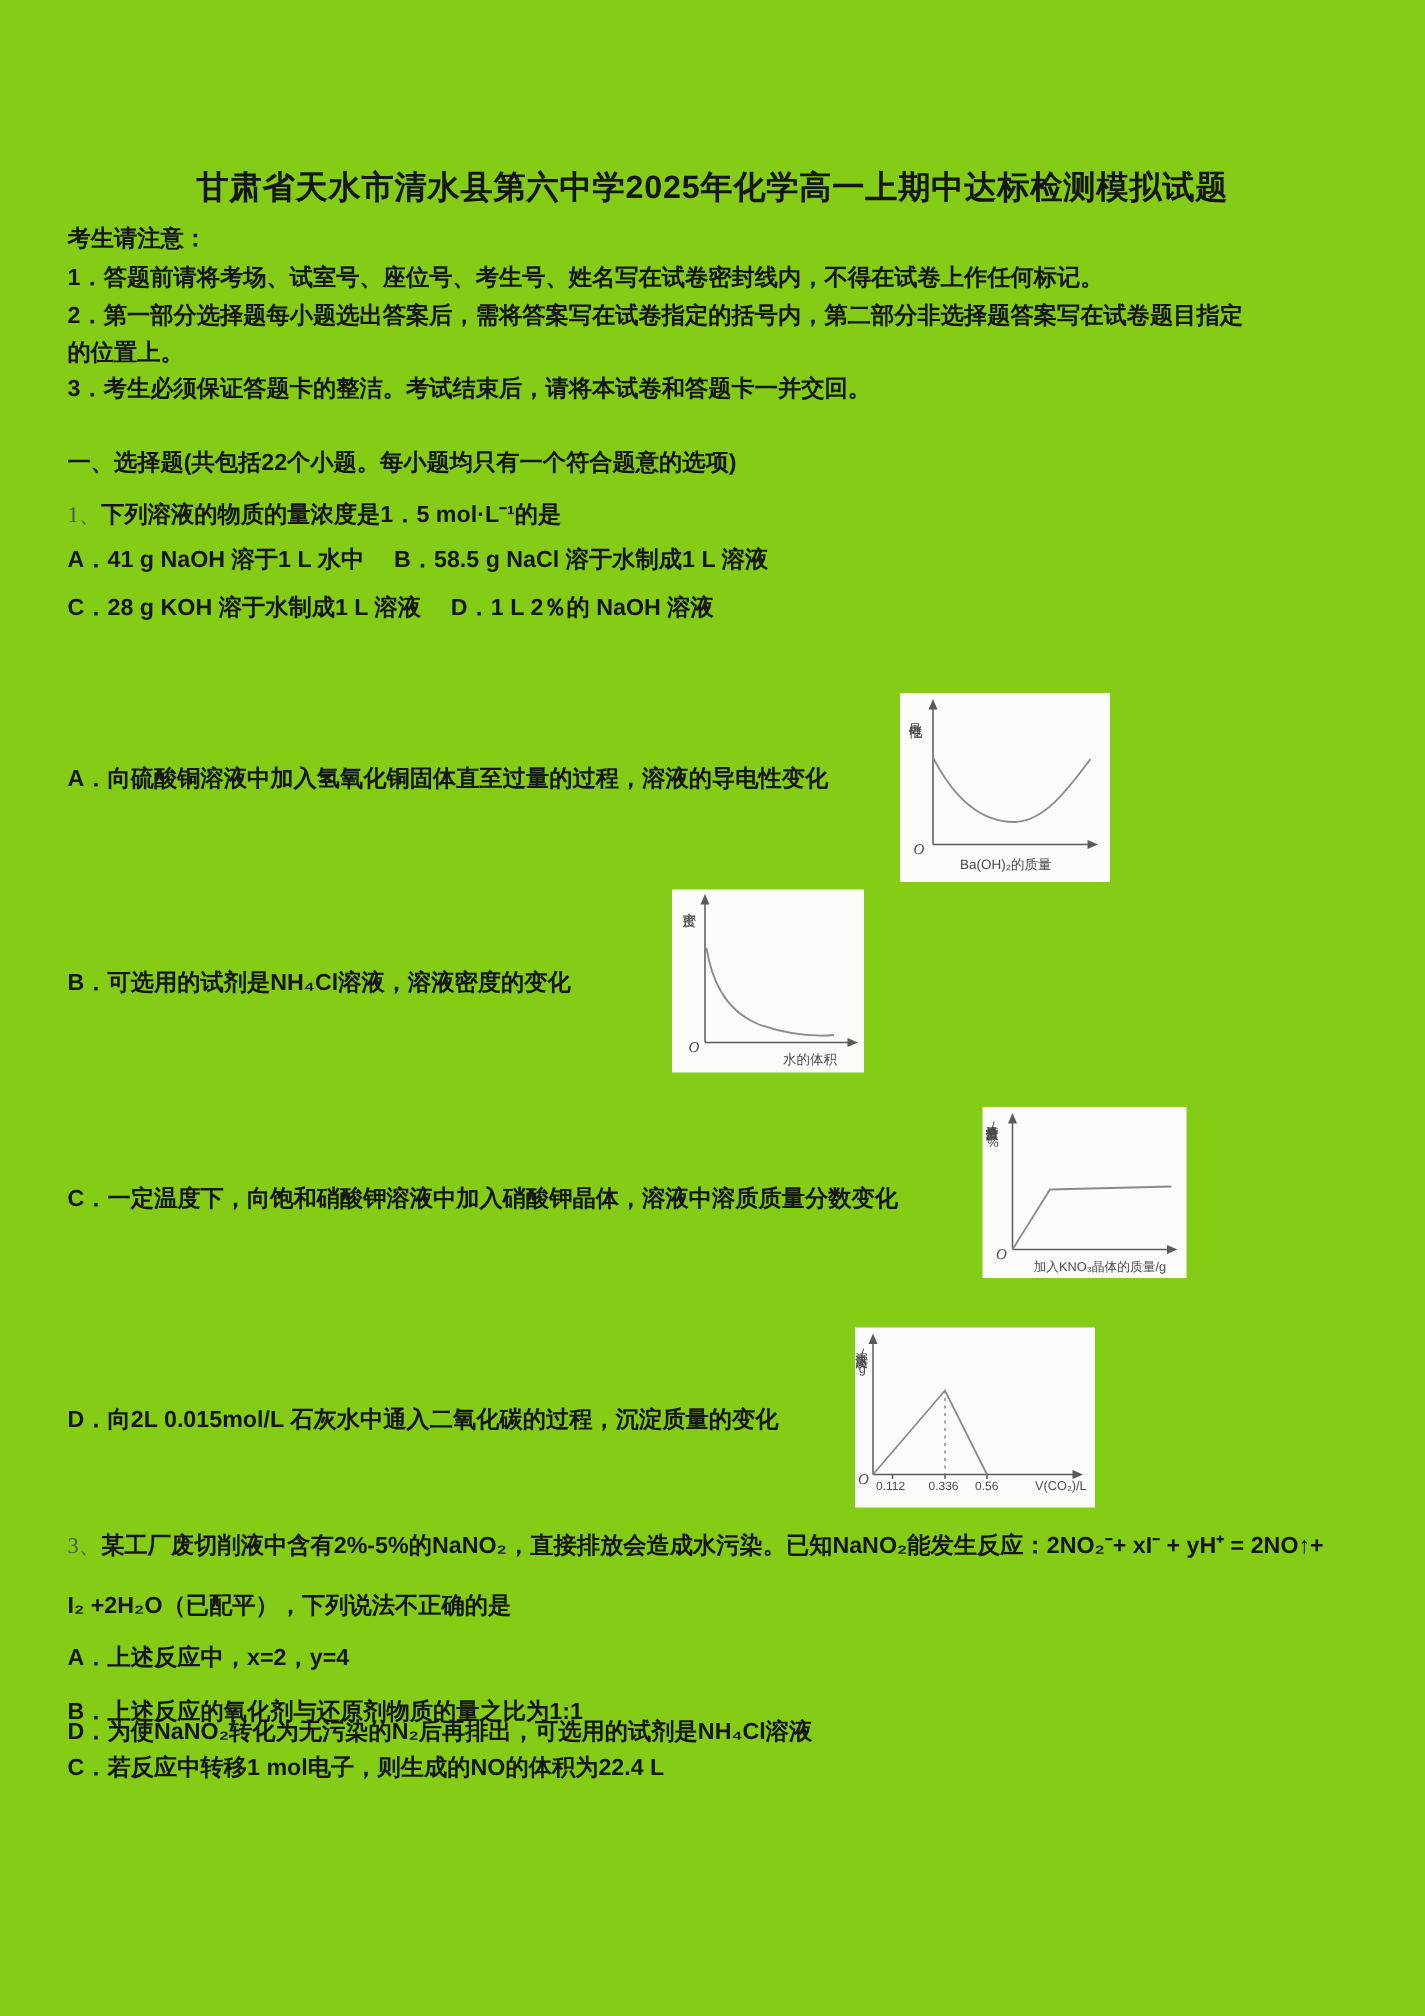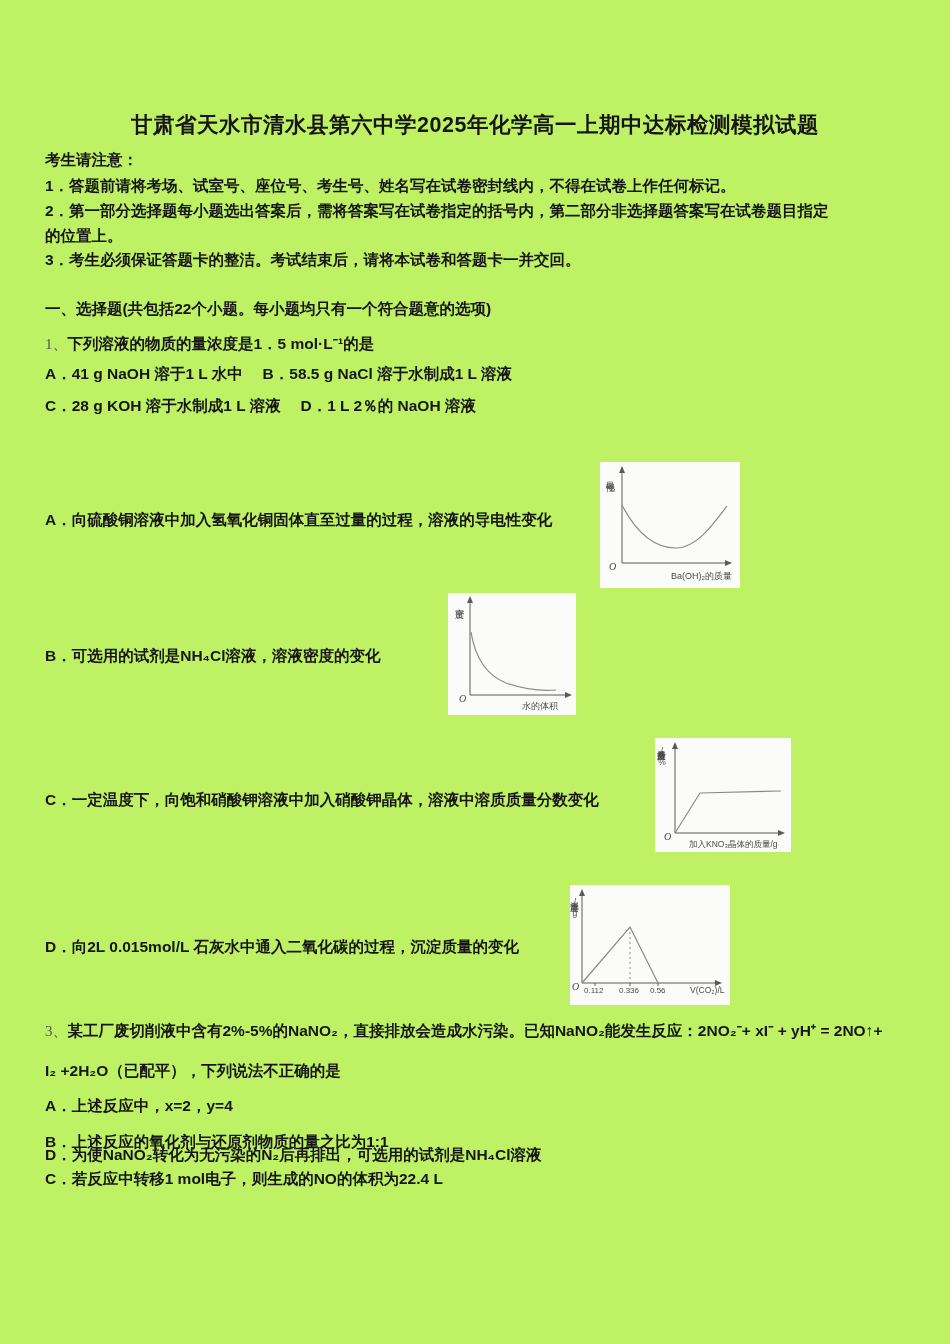--- a/index.html
+++ b/index.html
@@ -1,17 +1,17 @@
 <!DOCTYPE html>
 <html><head>
 <meta charset="utf-8">
 <style>
   html,body{margin:0;padding:0;background:#ffffff;}
   .page{
-    position:relative;width:950px;height:1344px;background:#bef264;overflow:hidden;
+    position:relative;width:950px;height:1344px;background:#84cc16;overflow:hidden;
     font-family:"Liberation Sans",sans-serif;color:#161616;font-weight:700;
   }
   .title{
     position:absolute;top:110px;left:0;width:100%;text-align:center;
     font-size:21.5px;font-weight:700;letter-spacing:0.5px;white-space:nowrap;
   }
   .line{
     position:absolute;left:45px;white-space:nowrap;font-size:15.5px;
     font-weight:700;line-height:1.3;
   }
@@ -63,21 +63,21 @@
   <div class="graph" style="left:600px;top:462px;width:140px;height:126px;">
     <svg width="140" height="126" viewBox="0 0 140 126">
       <line class="axis" x1="22" y1="101" x2="22" y2="9"></line>
       <path class="ah" d="M22,4 L19,11 L25,11 Z"></path>
       <line class="axis" x1="22" y1="101" x2="128" y2="101"></line>
       <path class="ah" d="M132,101 L125,98 L125,104 Z"></path>
       <path class="curve" d="M22,43 C38,74 56,86 76,86 C96,86 112,64 127,44"></path>
     </svg>
     <span class="vlab" style="left:5px;top:12px;">导电性</span>
     <span class="olab" style="left:9px;top:99px;">O</span>
-    <span class="xlab" style="left:40px;top:108px;margin-left:31px;">Ba(OH)₂的质量</span>
+    <span class="xlab" style="left:40px;top:108px;">Ba(OH)₂的质量</span>
   </div>
 
   <div class="graph" style="left:448px;top:593px;width:128px;height:122px;">
     <svg width="128" height="122" viewBox="0 0 128 122">
       <line class="axis" x1="22" y1="102" x2="22" y2="8"></line>
       <path class="ah" d="M22,3 L19,10 L25,10 Z"></path>
       <line class="axis" x1="22" y1="102" x2="120" y2="102"></line>
       <path class="ah" d="M124,102 L117,99 L117,105 Z"></path>
       <path class="curve" d="M23,39 C27,64 38,82 58,90 C78,97 96,98 108,97"></path>
     </svg>

